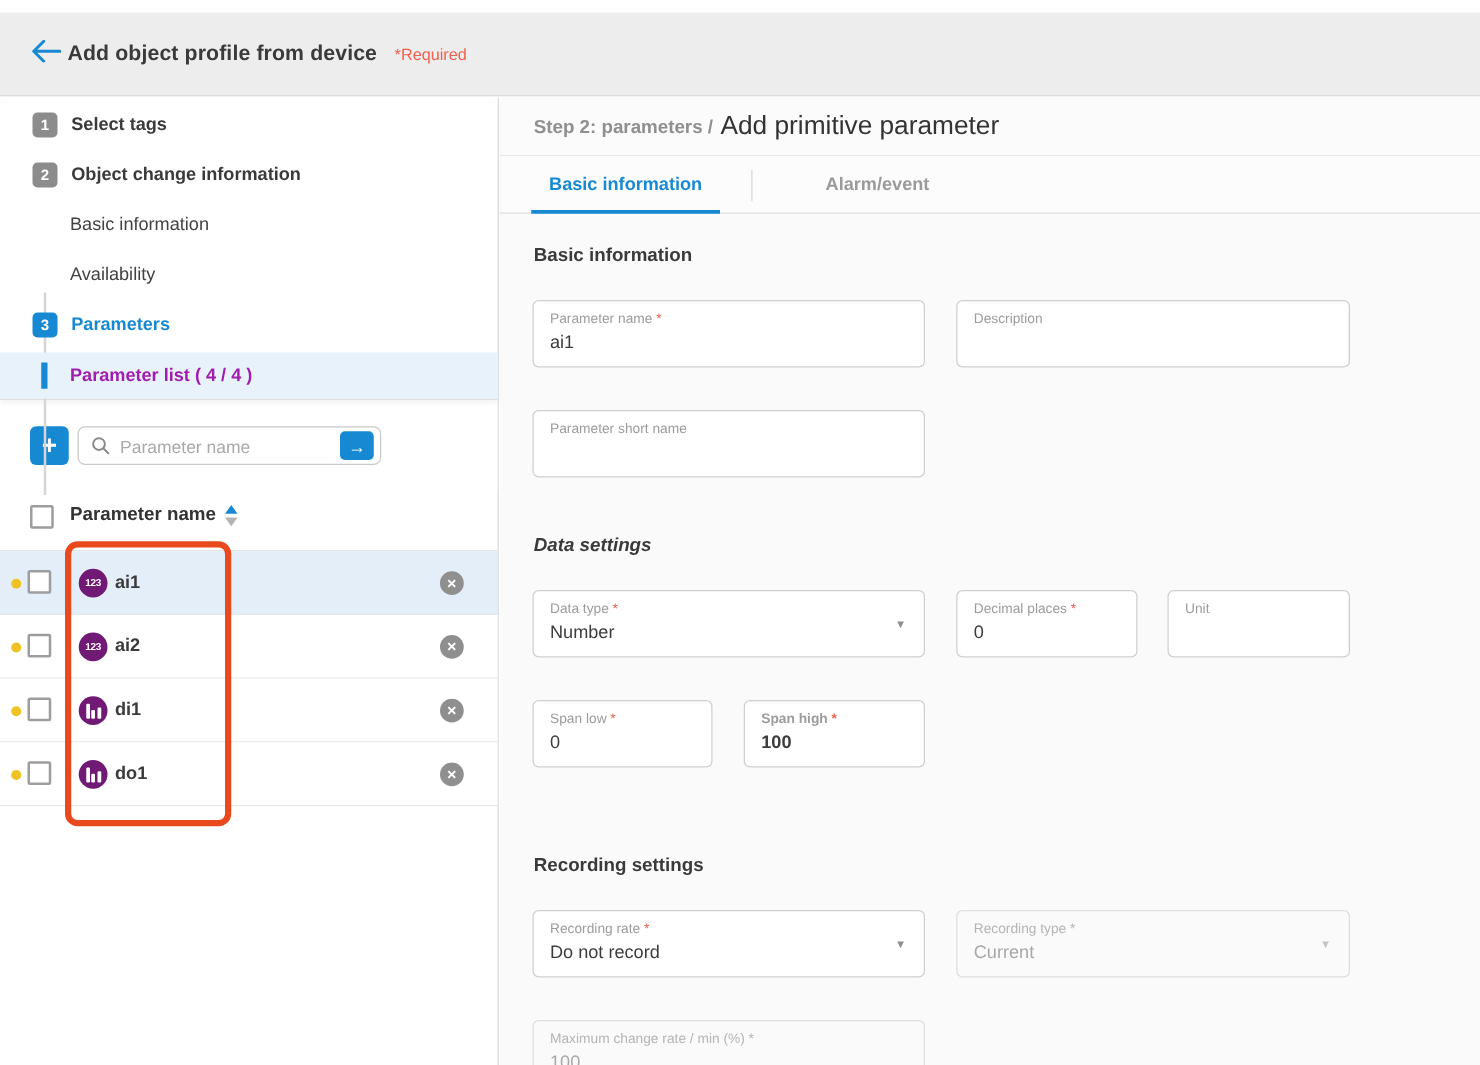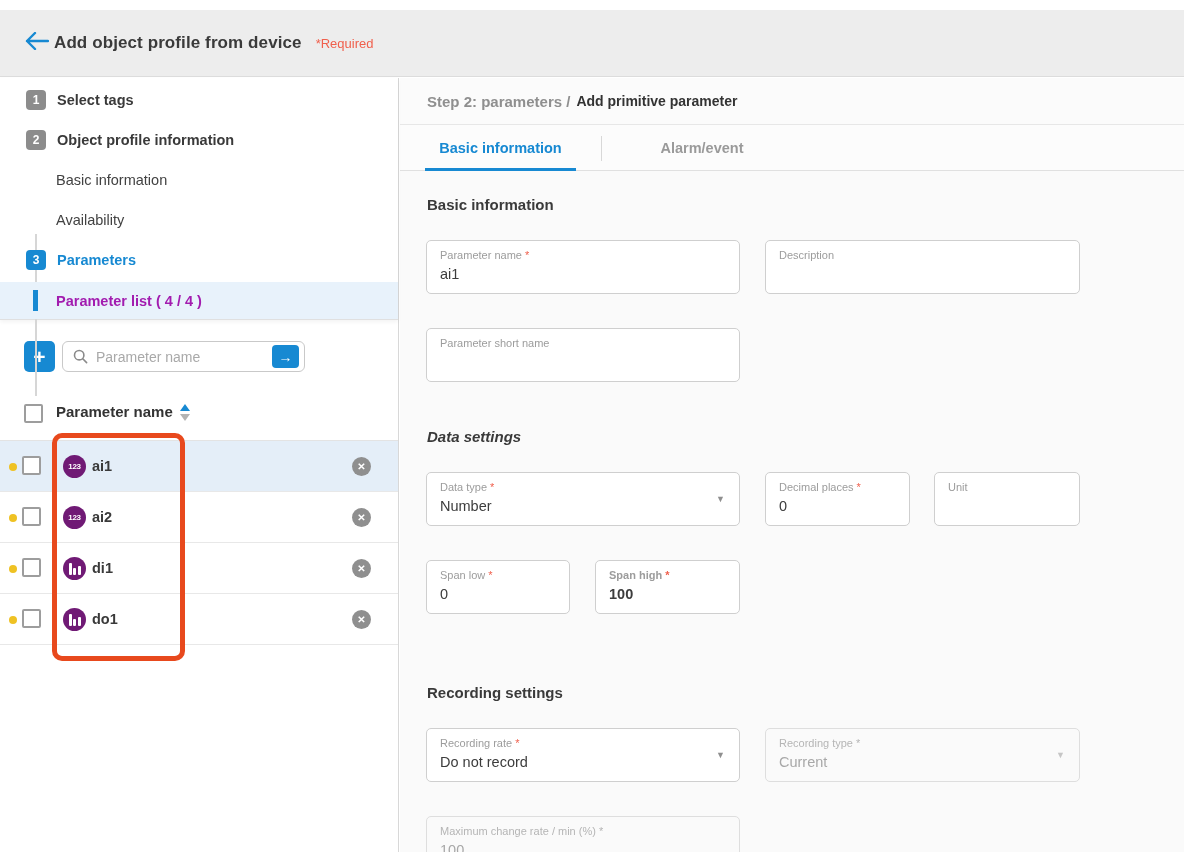--- a/index.html
+++ b/index.html
@@ -78,21 +78,21 @@
     justify-content:center; cursor:pointer; }
 
   .annotation-rect { position:absolute; left:52px; top:355px; width:133px; height:228px;
     border:5px solid #e8491d; border-radius:10px; z-index:6; pointer-events:none; }
 
   
   .right-panel { position:absolute; left:400px; top:78px; right:0; bottom:0; background:#fafafa;text-align:center; }
   .breadcrumb-band { position:absolute; left:0; top:0; width:100%; height:47px; background:#fbfbfb;
     border-bottom:1px solid #e7e7e7; display:flex; align-items:center; }
   .bc-prefix { margin-left:27px; font-size:15px; font-weight:bold; color:#8f8f8f; white-space:pre; }
-  .bc-current { margin-left:6px; font-size:14px; font-weight:bold; color:#333; }
+  .bc-current { margin-left:6px; font-size:21px; font-weight:normal; color:#333; }
 
   .tabbar { position:absolute; left:0; top:47px; width:100%; height:46px; background:#fcfcfc;
     border-bottom:1px solid #e0e0e0; }
   .tab { position:absolute; top:0; height:46px; display:flex; align-items:center; justify-content:center;
     font-size:14.5px; font-weight:bold; cursor:pointer; }
   .tab1 { left:25px; width:151px; color:#1789d2; }
   .tab2 { left:201px; width:202px; color:#9a9a9a; }
   .tab-underline { position:absolute; left:25px; bottom:-1px; width:151px; height:3px; background:#1789d2; }
   .tab-divider { position:absolute; left:201px; top:11px; width:1px; height:25px; background:#d8d8d8; }
 
@@ -129,21 +129,21 @@
   </div>
 
   <div class="left-panel">
     <div class="steps">
       <div class="step-row" style="top:10px;">
         <div class="step-badge">1</div>
         <div class="step-label">Select tags</div>
       </div>
       <div class="step-row" style="top:50px;">
         <div class="step-badge">2</div>
-        <div class="step-label">Object profile information</div>
+        <div class="step-label">Object change information</div>
       </div>
       <div class="sub-vline"></div>
       <div class="sub-item" style="top:88px;">
         <div class="sub-label">Basic information</div>
       </div>
       <div class="sub-item" style="top:128px;">
         <div class="sub-label">Availability</div>
       </div>
       <div class="step-row" style="top:170px;">
         <div class="step-badge blue">3</div>

